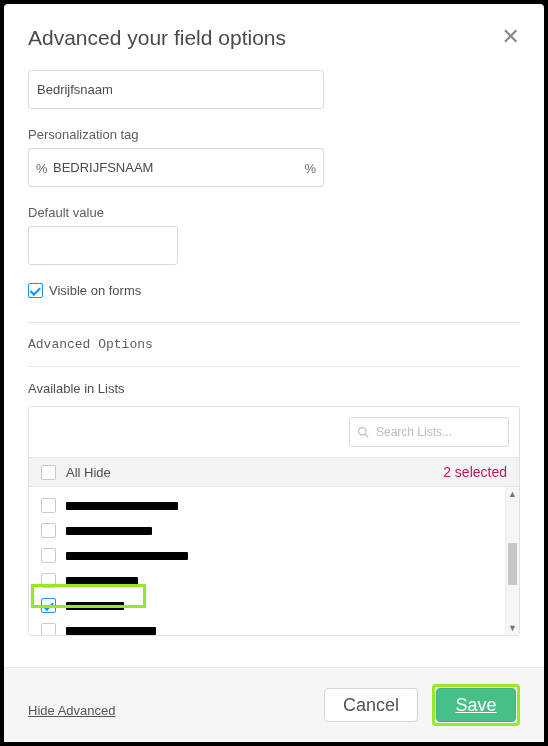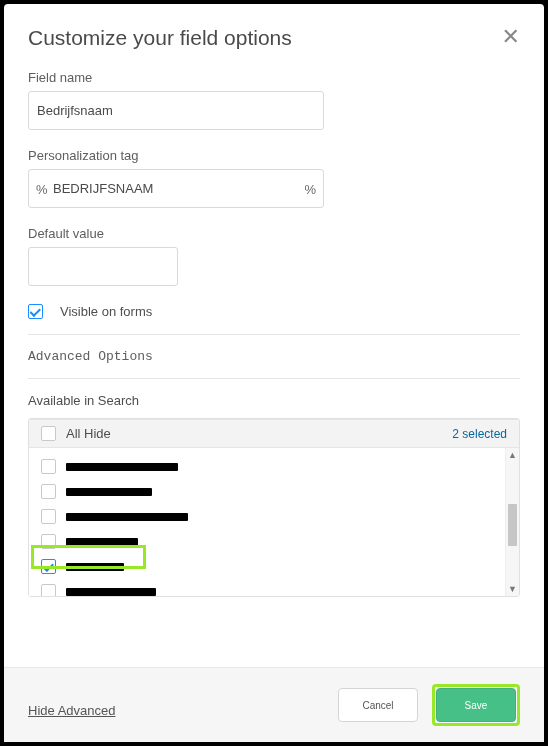--- a/index.html
+++ b/index.html
@@ -32,21 +32,21 @@
   .group { margin-bottom:18px; }
 
   .ptag-wrap { position:relative; width:296px; }
   .ptag-input { width:100%; padding-left:24px; padding-right:24px; }
   .pct { position:absolute; top:50%; transform:translateY(-50%); color:#6a6a6a; font-size:13px; }
   .pct-l { left:8px; }
   .pct-r { right:8px; }
 
   .default-input { width:150px; }
 
-  .chk-row { display:flex; align-items:center; gap:17px; margin-bottom:15px; }
+  .chk-row { display:flex; align-items:center; gap:6px; margin-bottom:24px; }
   .chk {
     width:15px; height:15px; border:1.5px solid #1890ff; border-radius:2px;
     display:inline-flex; align-items:center; justify-content:center; cursor:pointer;
     background:#fff;
   }
   .chk.checked::after {
     content:""; width:8px; height:4px; border-left:2px solid #1890ff; border-bottom:2px solid #1890ff;
     transform:rotate(-45deg) translate(0px,-1px);
   }
 
@@ -69,21 +69,21 @@
     width:12px; height:12px; color:#c8c8c8;
   }
 
   .all-row {
     display:flex; align-items:center; justify-content:space-between;
     background:#f3f3f3; border-top:1px solid #e5e5e5; border-bottom:1px solid #e5e5e5;
     padding:6px 12px;
   }
   .all-left { display:flex; align-items:center; gap:10px; }
   .all-chk { width:15px; height:15px; border:1px solid #c9c9c9; border-radius:2px; background:#fff; cursor:pointer; }
-  .selected-count { color:#0369a1; font-size:12px; }
+  .selected-count { color:#be185d; font-size:14px; }
 
   .list-scroll { position:relative; height:148px; overflow:hidden; background:#fff; }
   .list-inner { padding:6px 12px; }
   .list-item { display:flex; align-items:center; gap:10px; padding:5px 0; position:relative; }
   .list-chk { width:15px; height:15px; border:1px solid #c9c9c9; border-radius:2px; background:#fff; cursor:pointer; display:inline-flex; align-items:center; justify-content:center;}
   .list-chk.checked { border-color:#1890ff; }
   .list-chk.checked::after {
     content:""; width:8px; height:4px; border-left:2px solid #1890ff; border-bottom:2px solid #1890ff;
     transform:rotate(-45deg) translate(0px,-1px);
   }
@@ -96,40 +96,39 @@
   .scroll-arrow.down { bottom:0; }
   .scroll-thumb { position:absolute; left:2px; right:2px; top:56px; height:42px; background:#c6c6c6; border-radius:1px; }
 
   .footer {
     background:#f6f6f6; border-top:1px solid #e8e8e8;
     padding:16px 24px; display:flex; align-items:center; justify-content:space-between;
   }
   .hide-adv { color:#555; text-decoration:underline; font-size:13px; cursor:pointer;margin-top:11px; }
   .btn-row { display:flex; gap:14px; align-items:center; }
   .btn {
-    height:34px; min-width:80px; border-radius:4px; font-size:10px; cursor:pointer;
+    height:34px; min-width:80px; border-radius:4px; font-size:18px; cursor:pointer;
     display:inline-flex; align-items:center; justify-content:center; padding:0 18px;
   }
   .btn-cancel { background:#fff; border:1px solid #d5d5d5; color:#555; }
-  .btn-save { background:#47c087; border:1px solid #3fb17b; color:#fff; font-weight:500; }
+  .btn-save { background:#47c087; border:1px solid #3fb17b; color:#fff; font-weight:500;text-decoration:underline; }
   .save-hl { border:3px solid #99e827; padding:1px; border-radius:4px; }
 </style>
 </head>
 <body>
 
 <div class="modal">
   <div class="modal-body">
 
     <div class="title-row">
-      <h1 class="title">Customize your field options</h1>
+      <h1 class="title">Advanced your field options</h1>
       <span class="close-x">✕</span>
     </div>
 
     <div class="group">
-      <label class="label">Field name</label>
       <input class="text-input" value="Bedrijfsnaam" style="">
     </div>
 
     <div class="group">
       <label class="label">Personalization tag</label>
       <div class="ptag-wrap">
         <span class="pct pct-l">%</span>
         <input class="text-input ptag-input" value="BEDRIJFSNAAM" style="">
         <span class="pct pct-r">%</span>
       </div>
@@ -142,23 +141,32 @@
 
     <div class="chk-row">
       <span class="chk checked"></span>
       <span>Visible on forms</span>
     </div>
 
     <hr class="sep">
     <div class="adv-label">Advanced Options</div>
     <hr class="sep">
 
-    <div class="avail-label">Available in Search</div>
+    <div class="avail-label">Available in Lists</div>
 
     <div class="lists-box">
+      <div class="search-row">
+        <div class="search-wrap">
+          <svg class="search-icon" viewBox="0 0 16 16" fill="none" stroke="currentColor" stroke-width="2">
+              <circle cx="7" cy="7" r="5"></circle>
+              <line x1="11" y1="11" x2="15" y2="15"></line>
+            </svg>
+          <input class="search-input" placeholder="Search Lists..." style="">
+        </div>
+      </div>
       <div class="all-row">
         <div class="all-left">
           <span class="all-chk"></span>
           <span>All Hide</span>
         </div>
         <span class="selected-count">2 selected</span>
       </div>
       <div class="list-scroll">
         <div class="list-inner" id="list-inner">
             <div class="list-item">

